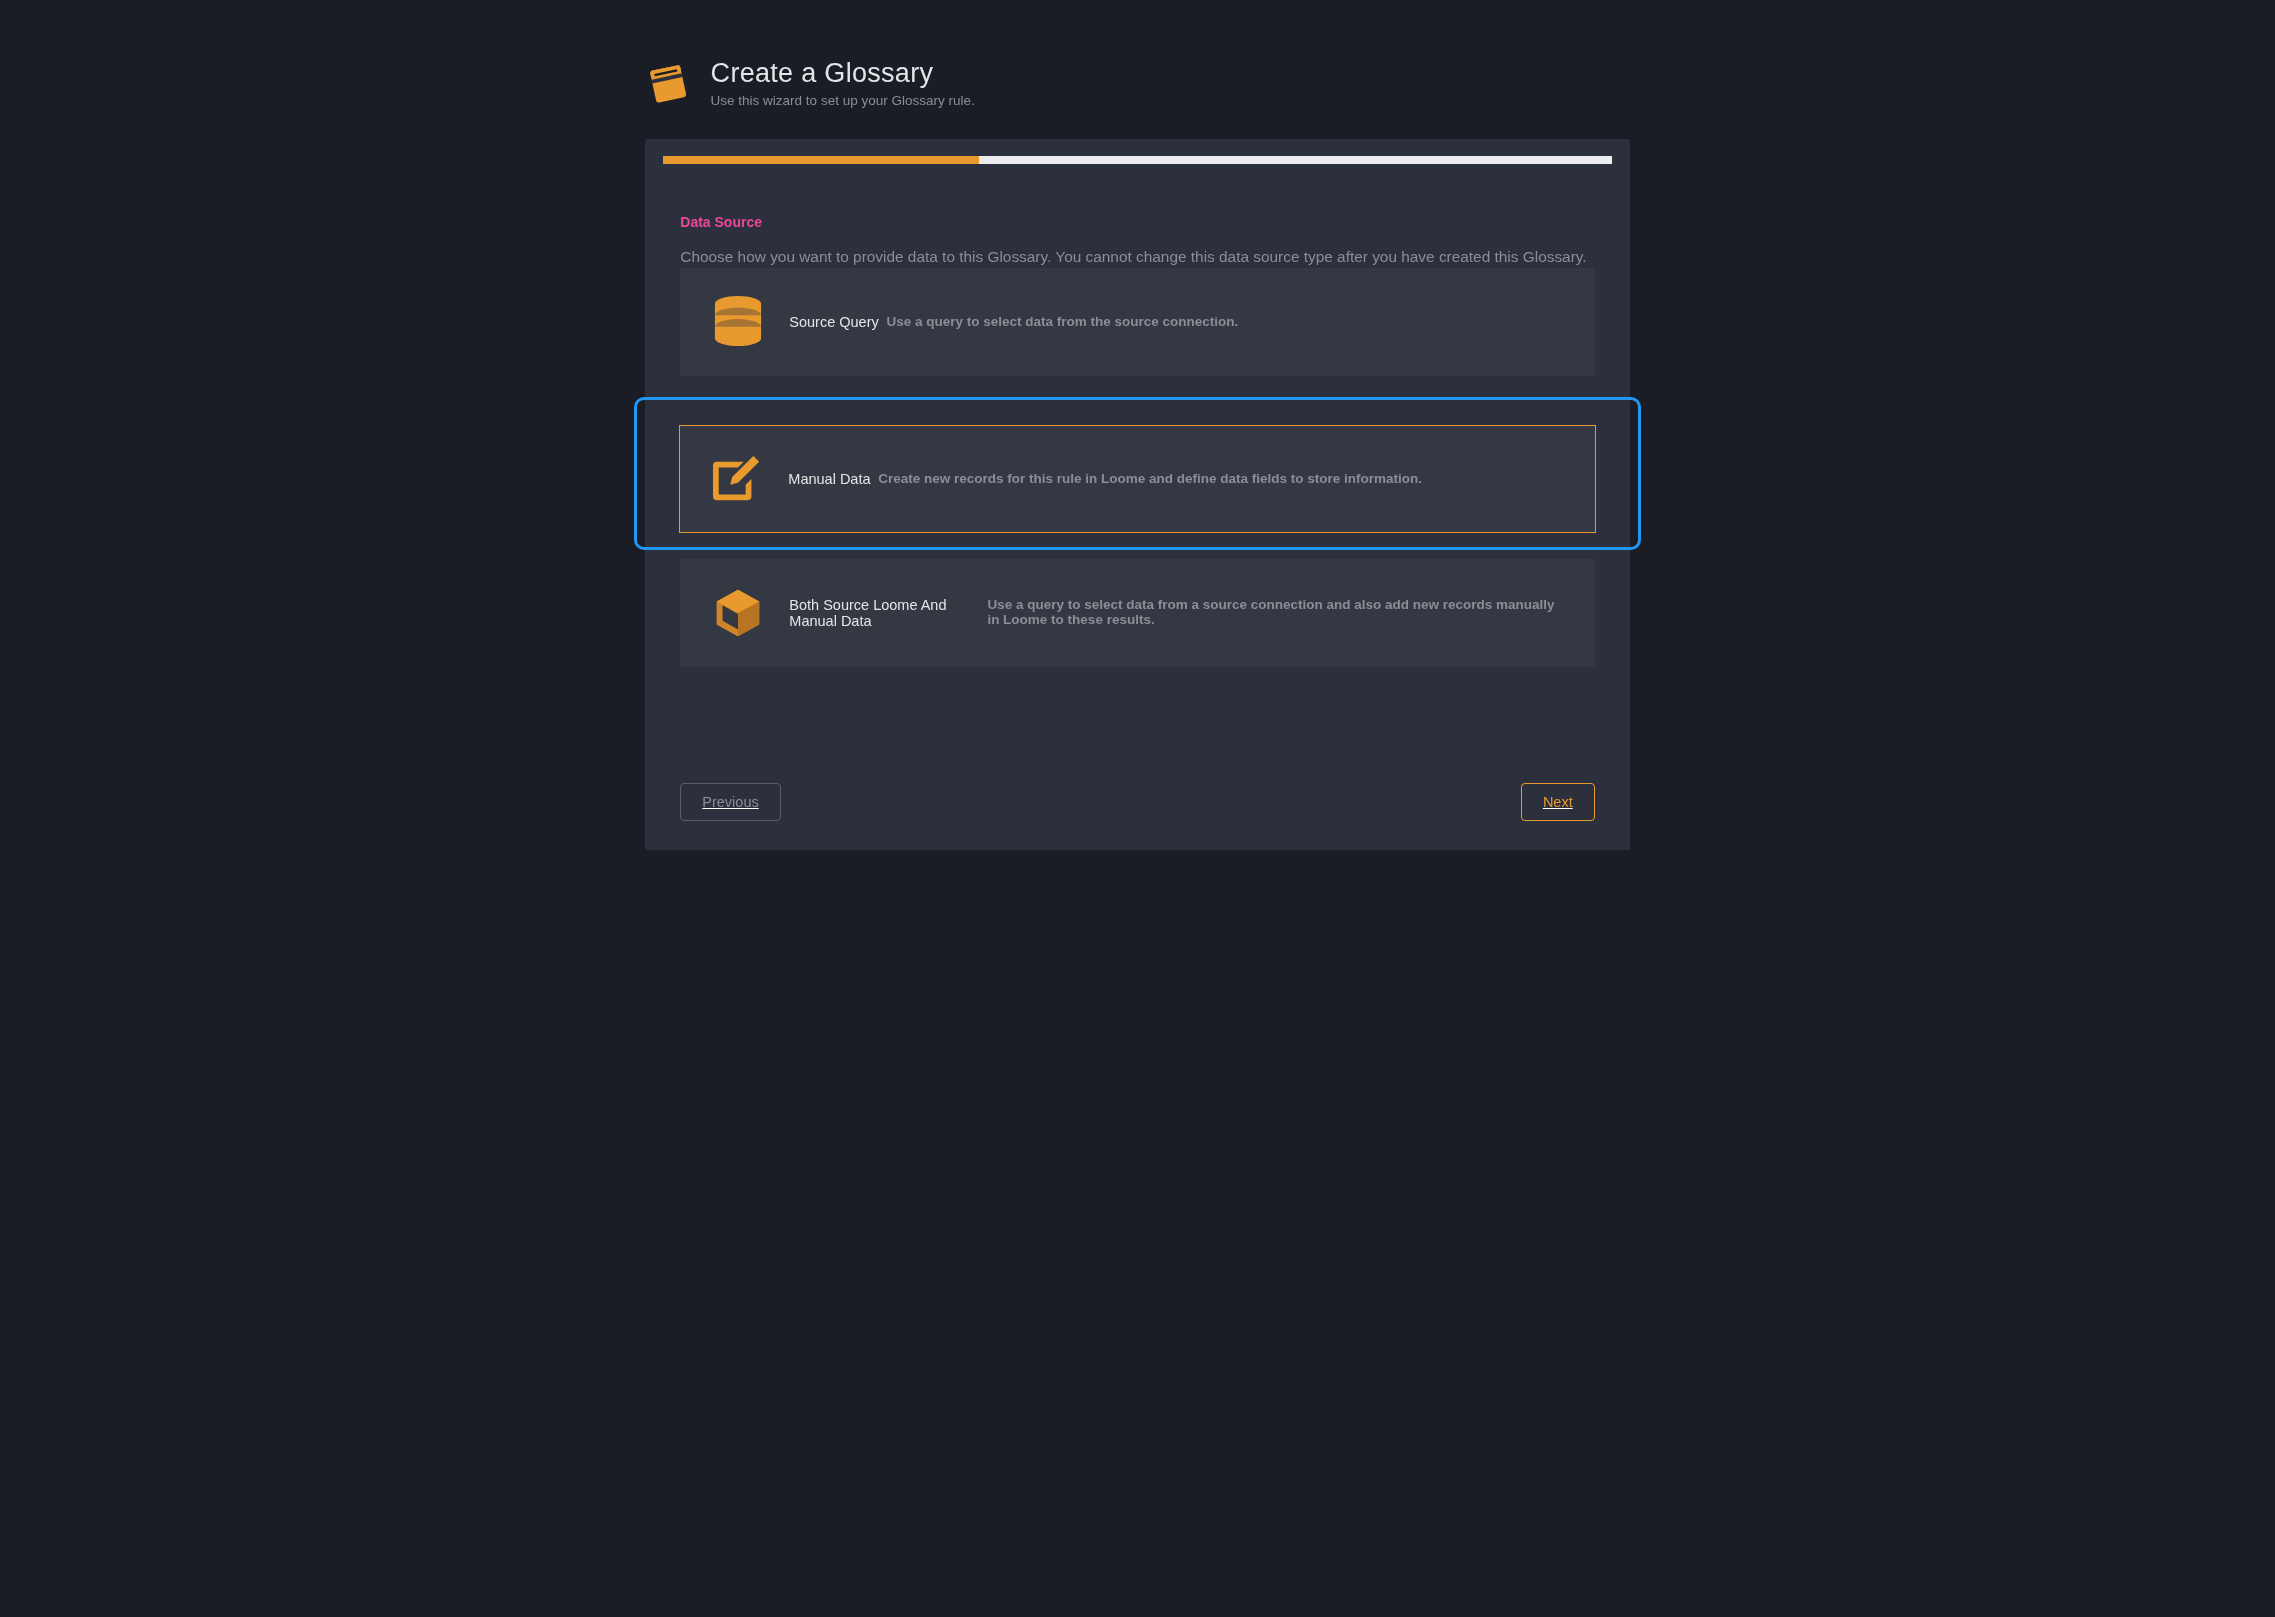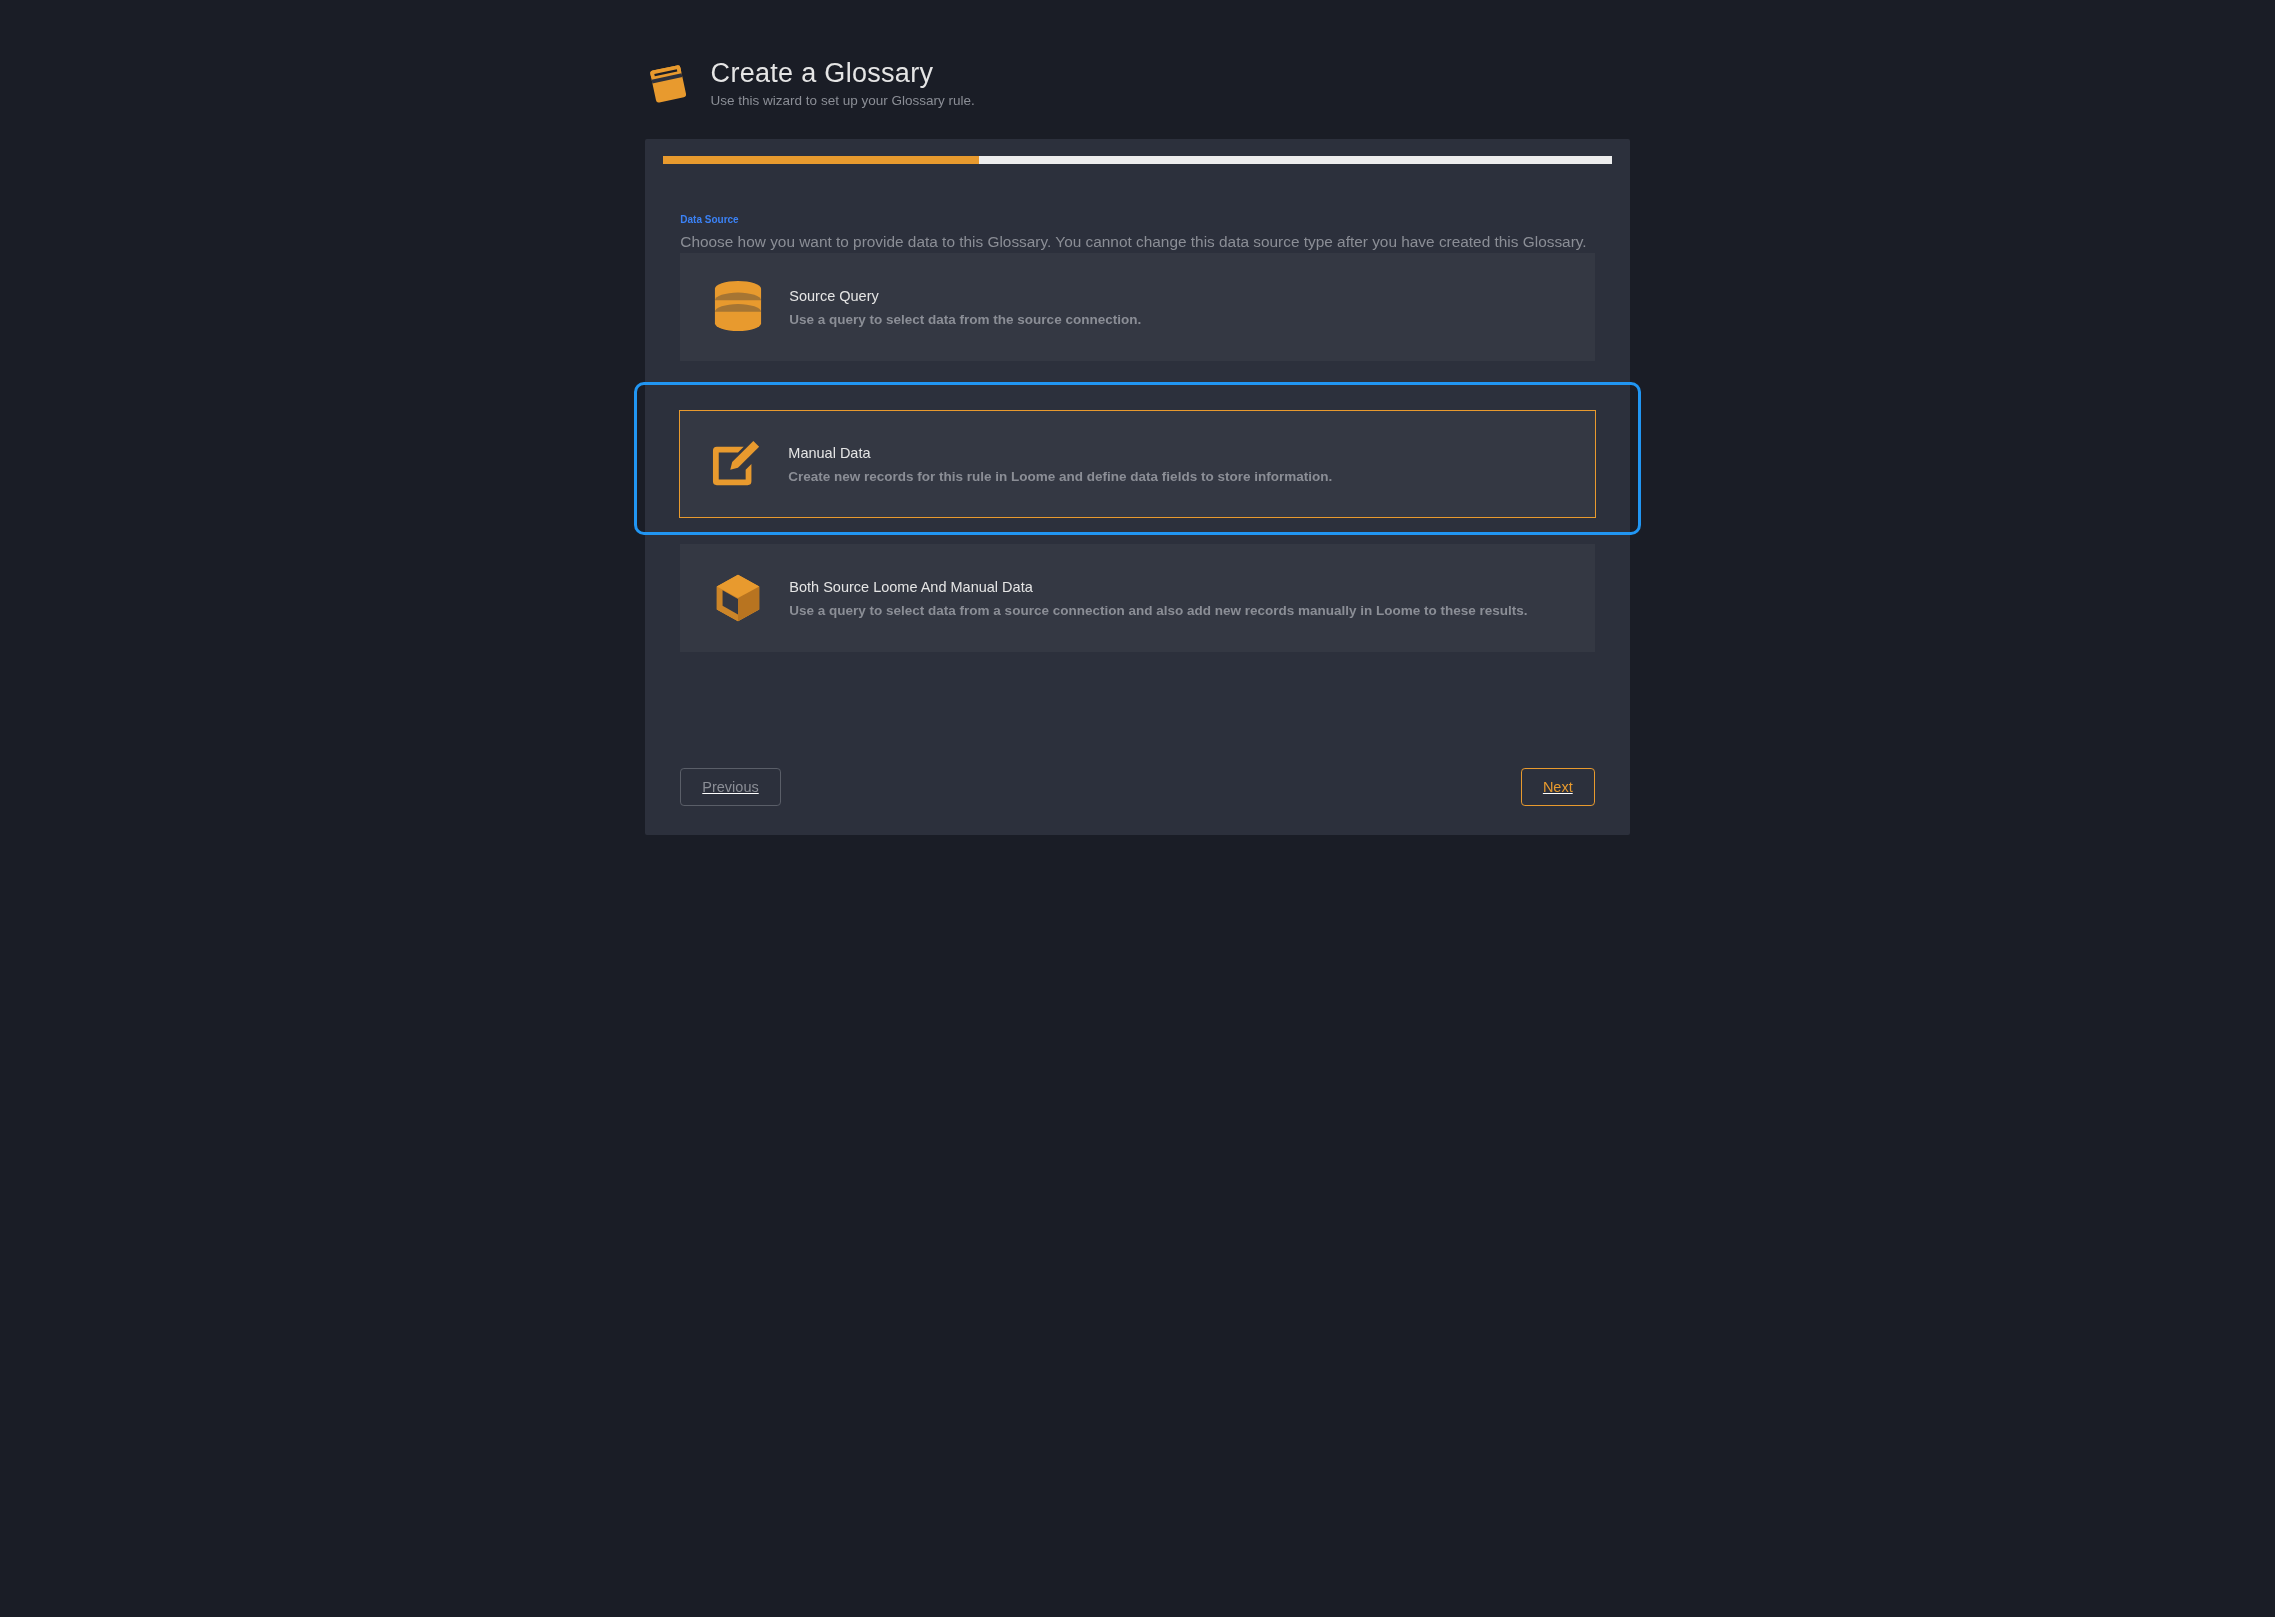--- a/index.html
+++ b/index.html
@@ -77,23 +77,23 @@
     
     .progress-segment.filled {
       background-color: #e89a2e;
     }
     
     .wizard-content {
       padding: 50px 35px 29px;
     }
     
     .section-title {
-      font-size: 10px;
-      color: #3b82f6;
-      margin-bottom: 5px;
+      font-size: 14px;
+      color: #ec4899;
+      margin-bottom: 15px;
     }
     
     .section-description {
       font-size: 15.4px;
       color: #8b8e96;
       line-height: 1.5;
     }
     
     .option-card {
       background-color: #343843;
@@ -129,21 +129,21 @@
       width: 56px;
       height: 56px;
       display: flex;
       align-items: center;
       justify-content: center;
       flex-shrink: 0;
     }
     
     .option-text {
       display: flex;
-      flex-direction: column;
+      flex-direction: row;
       gap: 7.7px;
     }
     
     .option-title {
       font-size: 14.5px;
       color: #e5e5e5;
       font-weight: 400;
     }
     
     .option-description {

